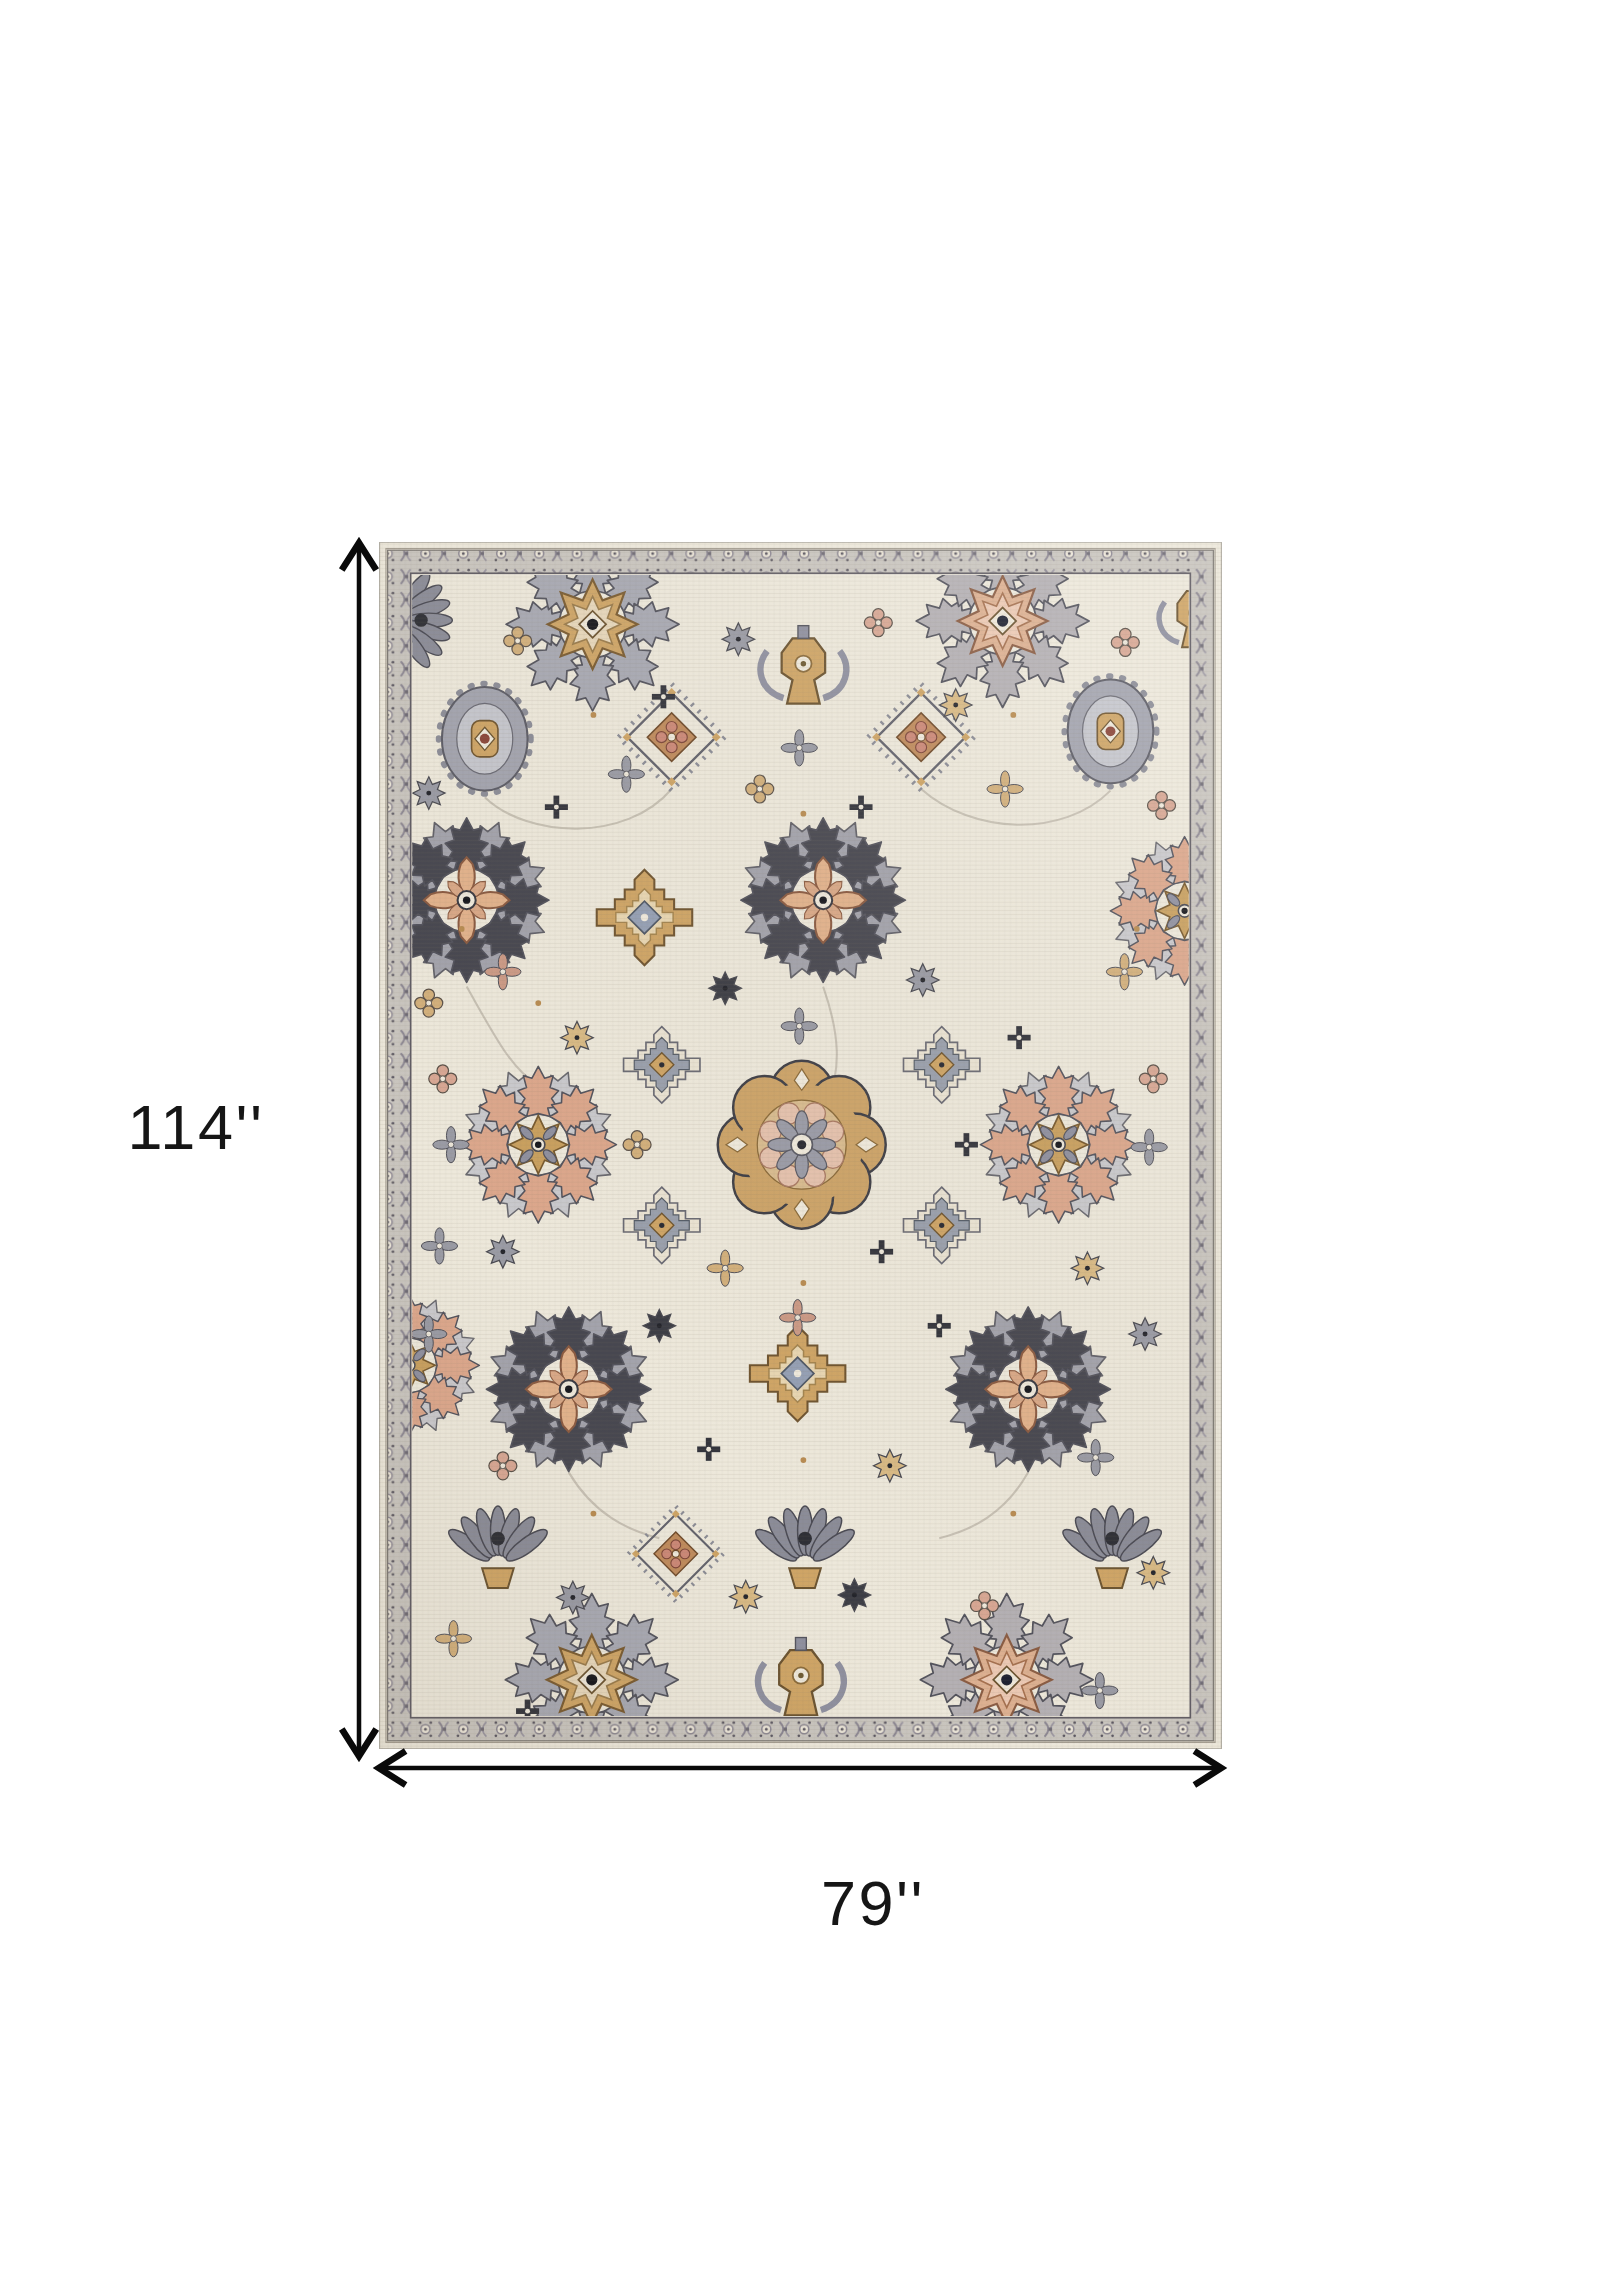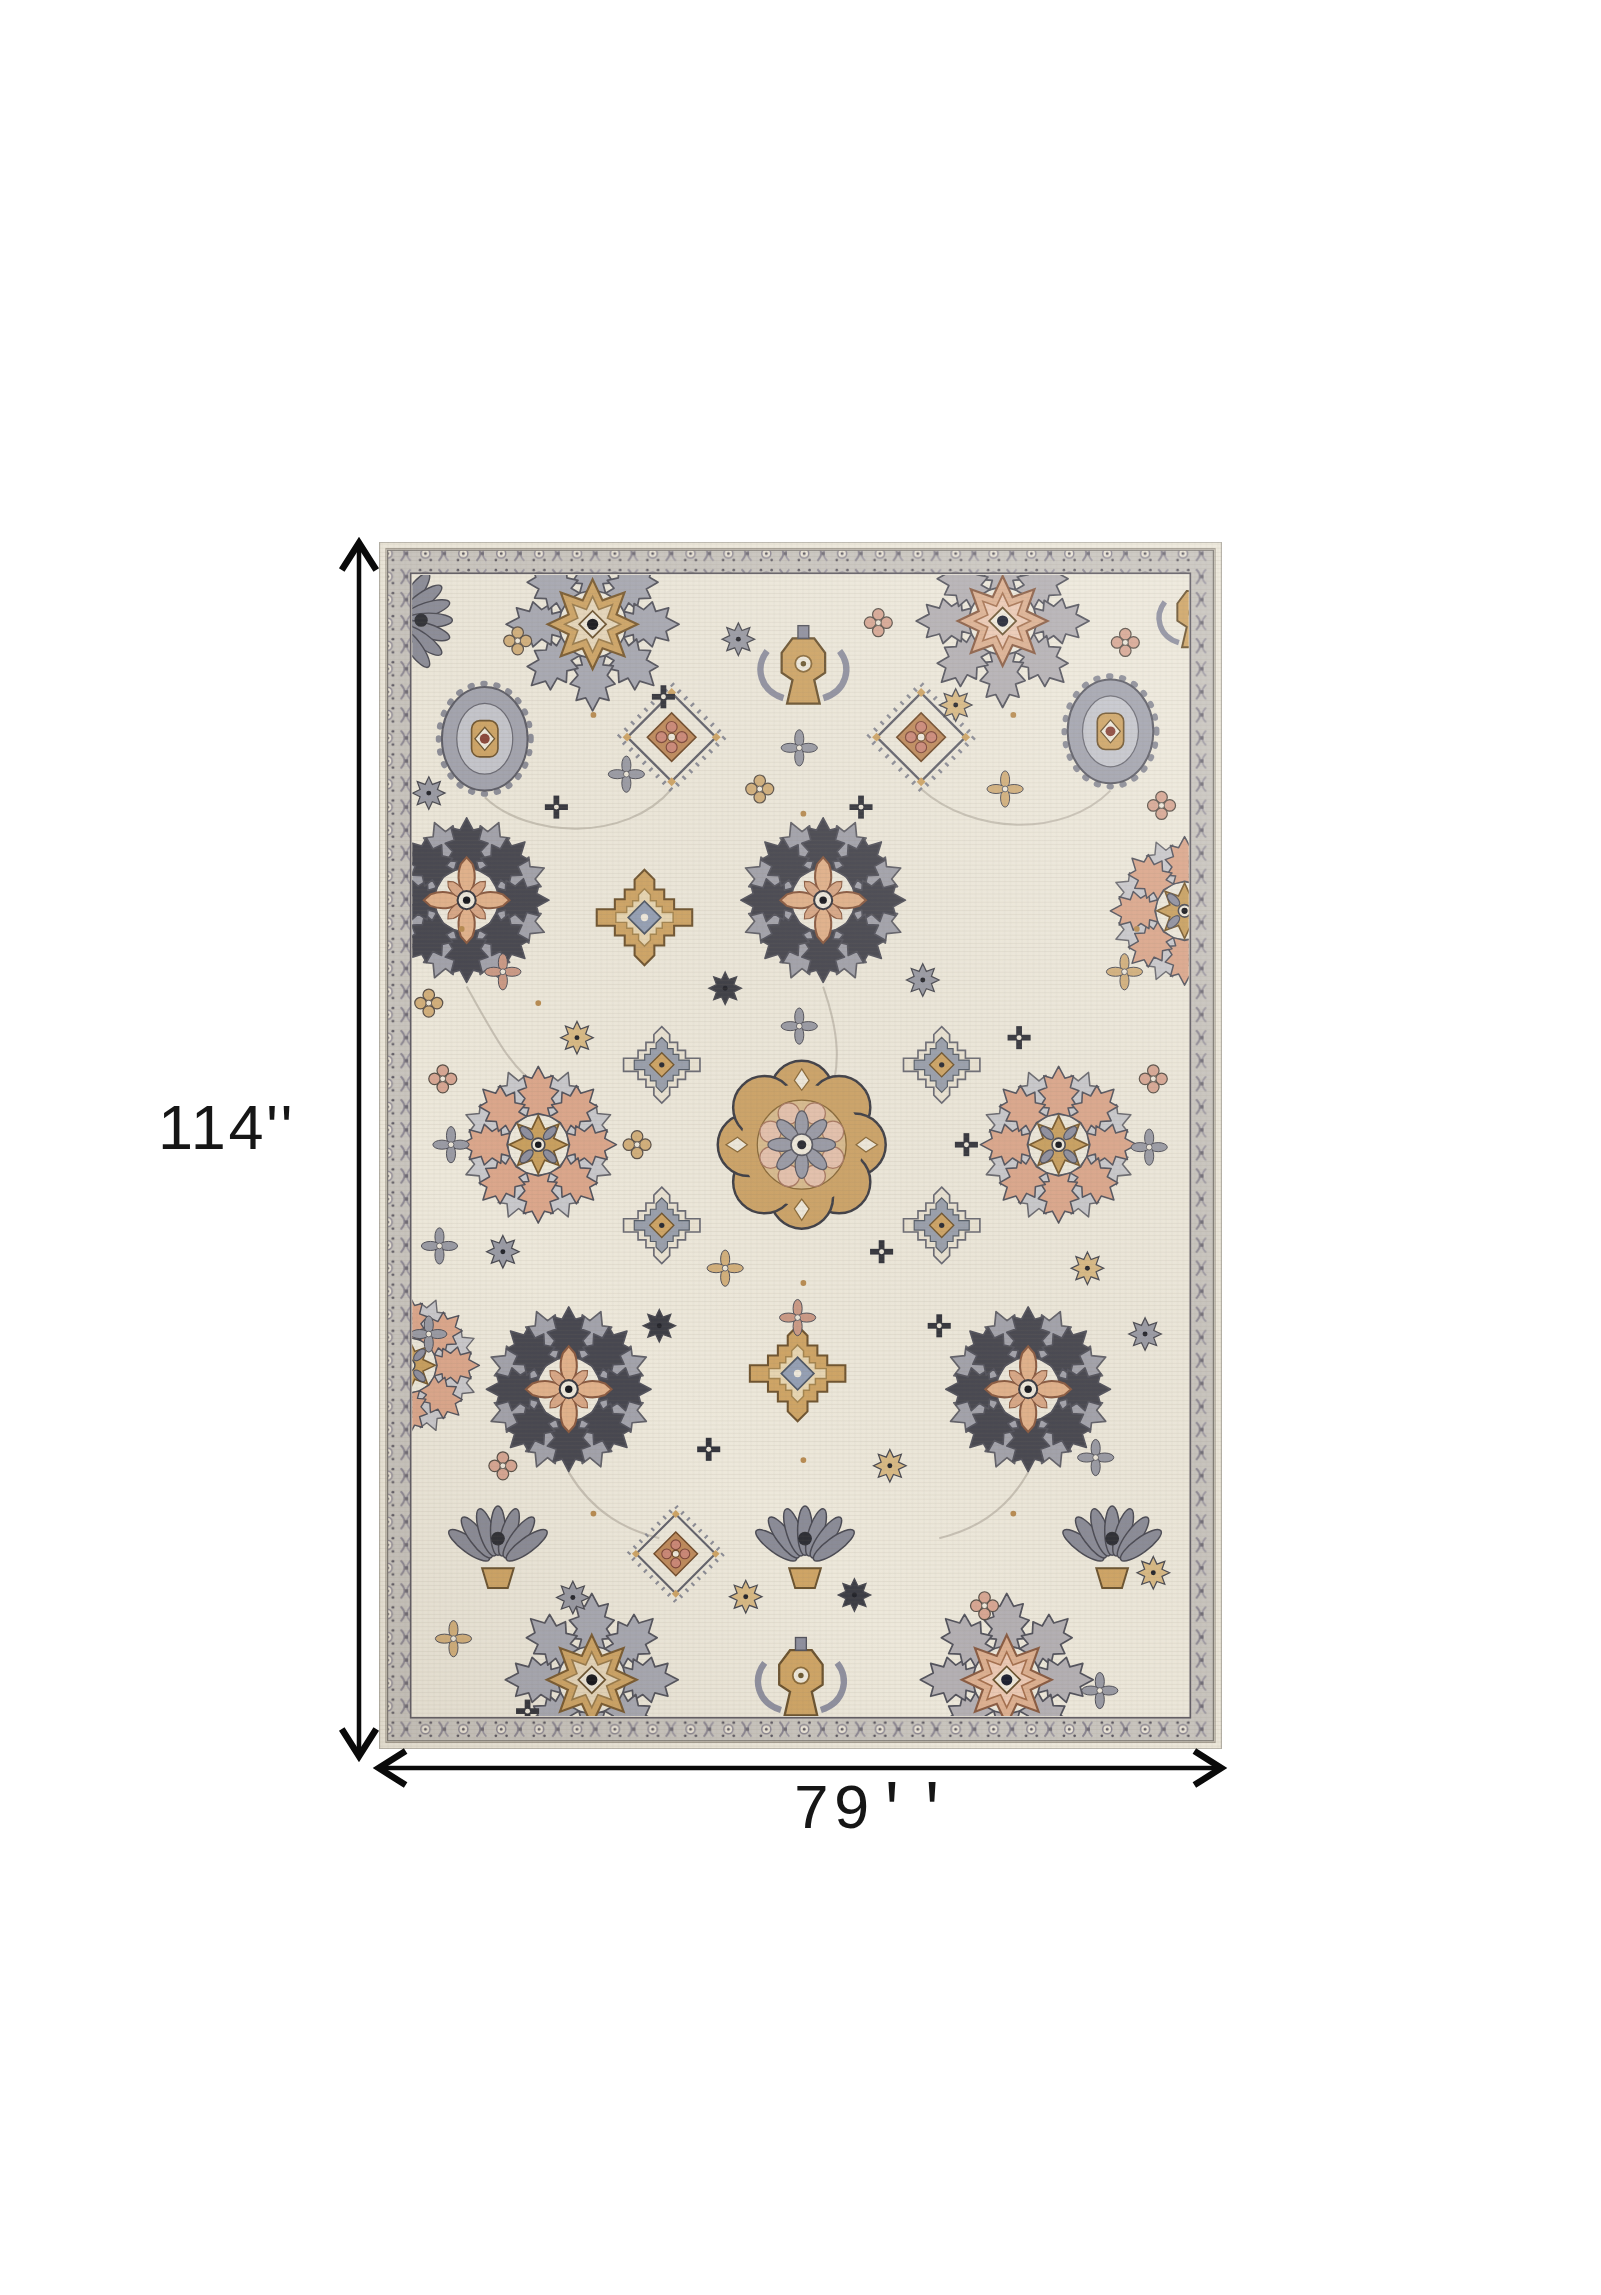--- a/index.html
+++ b/index.html
@@ -6,22 +6,22 @@
   .canvas{position:relative;width:1602px;height:2295px;background:#ffffff;overflow:hidden;
           font-family:"Liberation Sans","DejaVu Sans",sans-serif;}
   .rug-wrap{position:absolute;left:379px;top:542px;width:843px;height:1207px;margin:0;}
   .rug-wrap svg{display:block;}
   .arrow{position:absolute;color:#0a0a0a;}
   .arrow path{fill:none;stroke-linecap:butt;stroke-linejoin:miter;}
   .v-arrow{left:336px;top:534px;}
   .h-arrow{left:367px;top:1746px;}
   .dim-label{position:absolute;color:#161616;font-size:63px;line-height:1.05;
              letter-spacing:2.5px;font-weight:500;white-space:nowrap;}
-  .dim-label.v{left:97px;top:1094px;width:198px;text-align:right;}
-  .dim-label.h{left:774px;top:1779px;width:198px;text-align:center;font-family:Liberation Mono, monospace;}
+  .dim-label.v{left:97px;top:1094px;width:198px;text-align:center;}
+  .dim-label.h{left:774px;top:1870px;width:198px;text-align:center;}
 </style>
 </head>
 <body>
 
 <div class="canvas">
 
   <figure class="rug-wrap">
     <svg width="843" height="1207" viewBox="0 0 1023 1466" aria-hidden="true">
       <defs>
         <clipPath id="fieldClip">

